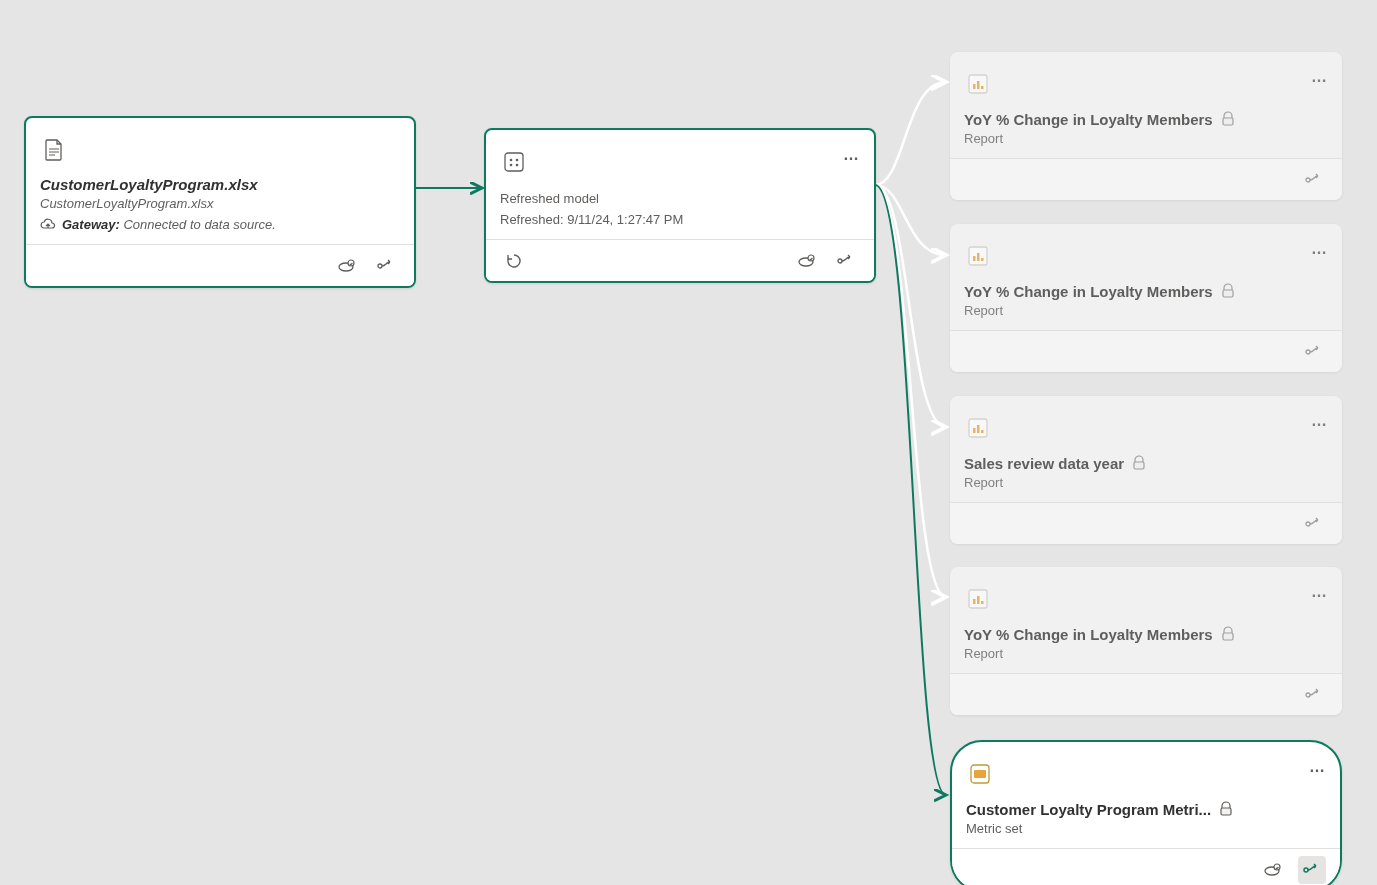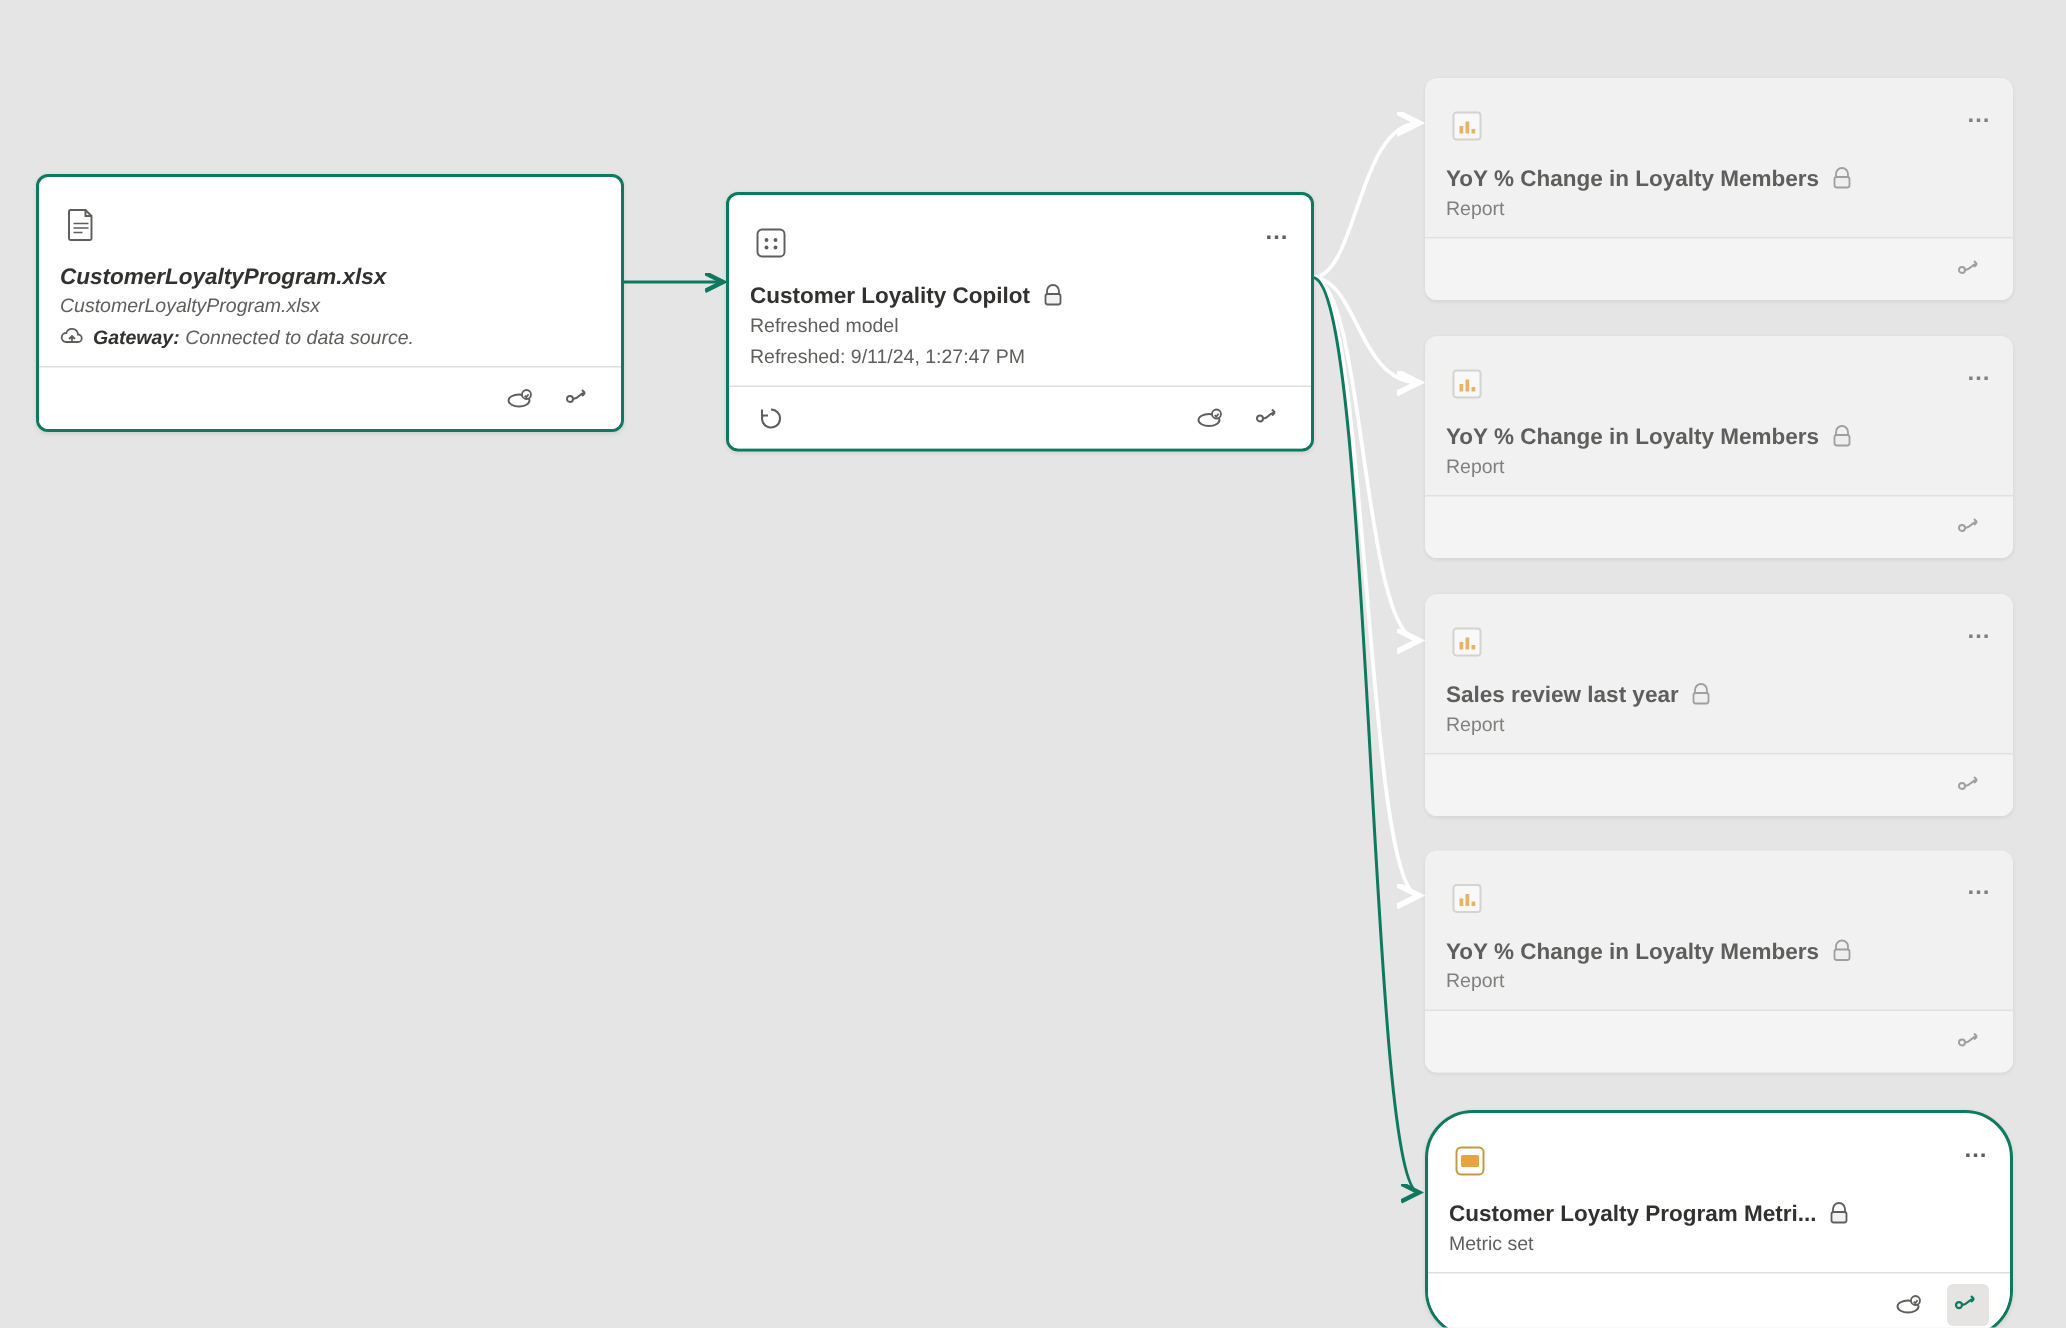--- a/index.html
+++ b/index.html
@@ -206,29 +206,20 @@
       <div class="node-icon">
         <svg width="22" height="22" viewBox="0 0 22 22">
           <rect x="2" y="2" width="18" height="18" rx="3" stroke="#605e5c" stroke-width="1.3" fill="#fff"></rect>
           <circle cx="8" cy="9" r="1.3" fill="#605e5c"></circle>
             <circle cx="14" cy="9" r="1.3" fill="#605e5c"></circle>
           <circle cx="8" cy="14" r="1.3" fill="#605e5c"></circle>
             <circle cx="14" cy="14" r="1.3" fill="#605e5c"></circle>
         </svg>
       </div>
       <div class="node-text">
-        <div class="node-title-row">
-          <div class="node-title">Customer Loyality Copilot</div>
-          <span class="lock-badge">
-            <svg width="16" height="16" viewBox="0 0 16 16">
-                <path d="M4 7V5a4 4 0 0 1 8 0v2" stroke="#605e5c" stroke-width="1.2" fill="none"></path>
-                <rect x="3" y="7" width="10" height="7" rx="1.5" stroke="#605e5c" stroke-width="1.2" fill="#f3f2f1"></rect>
-              </svg>
-          </span>
-        </div>
         <div class="node-subtitle">Refreshed model</div>
         <div class="node-meta">
           <span>Refreshed: 9/11/24, 1:27:47 PM</span>
         </div>
       </div>
       <div class="node-more">…</div>
     </div>
     <div class="node-footer">
       <div class="footer-btn refresh-left">
         <svg width="18" height="18" viewBox="0 0 18 18">
@@ -325,21 +316,21 @@
       <div class="node-icon">
           <svg width="22" height="22" viewBox="0 0 22 22">
             <rect x="2" y="2" width="18" height="18" rx="2" stroke="#d0cdc8" stroke-width="1.3" fill="#fff"></rect>
             <rect x="6" y="11" width="2.5" height="5" fill="#e8a33d"></rect>
             <rect x="10" y="8" width="2.5" height="8" fill="#e8a33d"></rect>
             <rect x="14" y="13" width="2.5" height="3" fill="#e8a33d"></rect>
           </svg>
         </div>
       <div class="node-text">
         <div class="node-title-row">
-            <div class="node-title">Sales review last year</div>
+            <div class="node-title">Sales review data year</div>
             <span class="lock-badge">
               <svg width="16" height="16" viewBox="0 0 16 16">
                 <path d="M4 7V5a4 4 0 0 1 8 0v2" stroke="#8a8886" stroke-width="1.2" fill="none"></path>
                 <rect x="3" y="7" width="10" height="7" rx="1.5" stroke="#8a8886" stroke-width="1.2" fill="#f3f2f1"></rect>
               </svg>
             </span>
           </div>
         <div class="node-subtitle">Report</div>
       </div>
       <div class="node-more">…</div>

